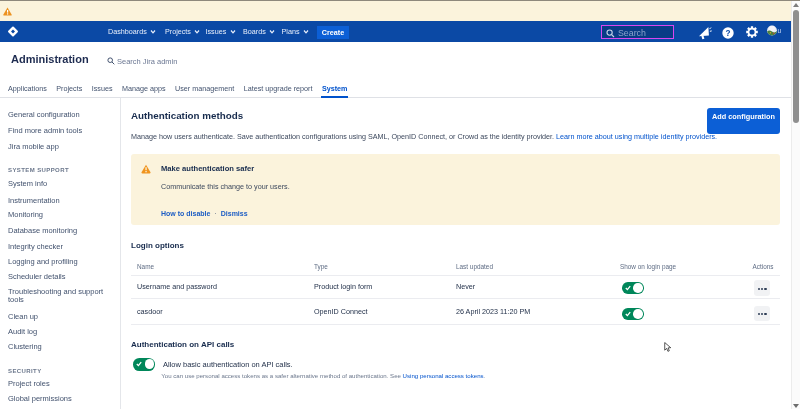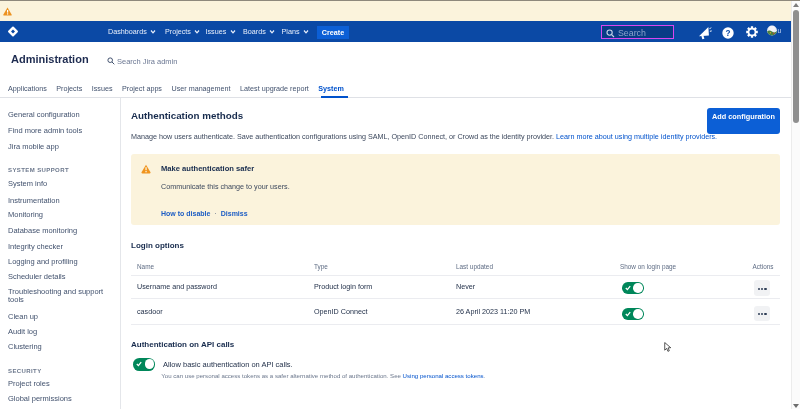--- a/index.html
+++ b/index.html
@@ -123,21 +123,21 @@
         <circle cx="6.6" cy="8.4" r="0.8" fill="#b84733"></circle>
       </g>
       <text x="10.6" y="8.3" font-size="6.5" fill="#cfdcf5" font-family="Liberation Sans">u</text>
     </svg>
 </div>
 <div id="adminh" class="abs">Administration</div>
 <div id="adminsearch" class="abs"><svg style="position:absolute;left:0;top:0.5px" width="8" height="8" viewBox="0 0 8 8">
       <circle cx="3.2" cy="3.2" r="2.3" stroke="#42526e" stroke-width="1" fill="none"></circle>
       <line x1="5" y1="5" x2="7.3" y2="7.3" stroke="#42526e" stroke-width="1"></line>
     </svg><span style="margin-left:10px">Search Jira admin</span></div>
-<div id="tabs" class="abs"><span>Applications</span><span>Projects</span><span>Issues</span><span>Project apps</span><span>User management</span><span>Latest upgrade report</span><span class="active">System</span></div>
+<div id="tabs" class="abs"><span>Applications</span><span>Projects</span><span>Issues</span><span>Manage apps</span><span>User management</span><span>Latest upgrade report</span><span class="active">System</span></div>
 <div id="tabline" class="abs"></div>
 <div id="sysline" class="abs"></div>
 <div id="sidebar" class="abs"></div>
 <div class="sbi" style="top:110.2px">General configuration</div>
 <div class="sbi" style="top:126.2px">Find more admin tools</div>
 <div class="sbi" style="top:142.4px">Jira mobile app</div>
 <div class="sbh" style="top:167.4px">SYSTEM SUPPORT</div>
 <div class="sbi" style="top:179.4px">System info</div>
 <div class="sbi" style="top:195.5px">Instrumentation</div>
 <div class="sbi" style="top:210.2px">Monitoring</div>

